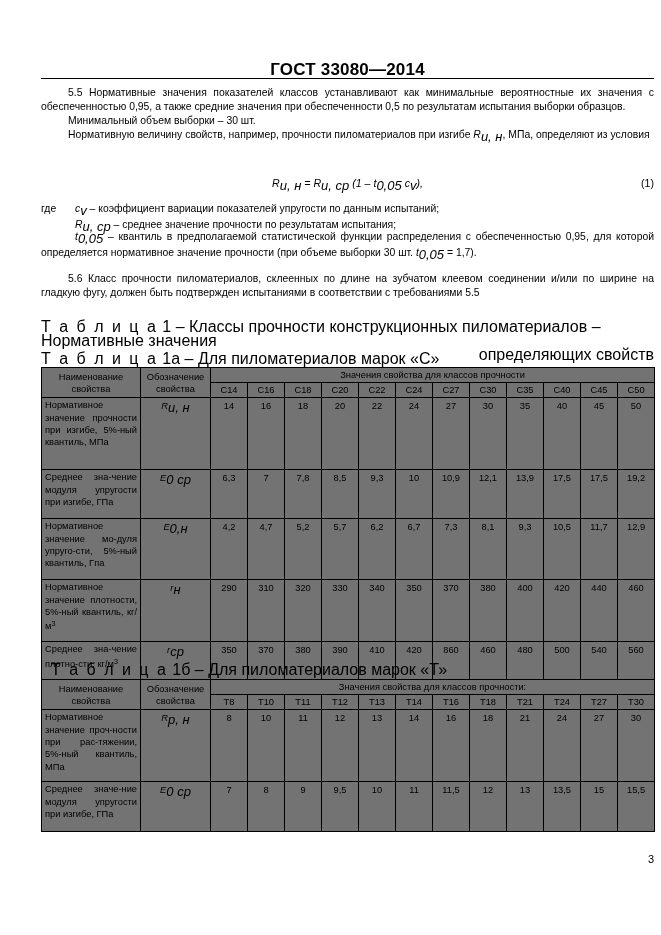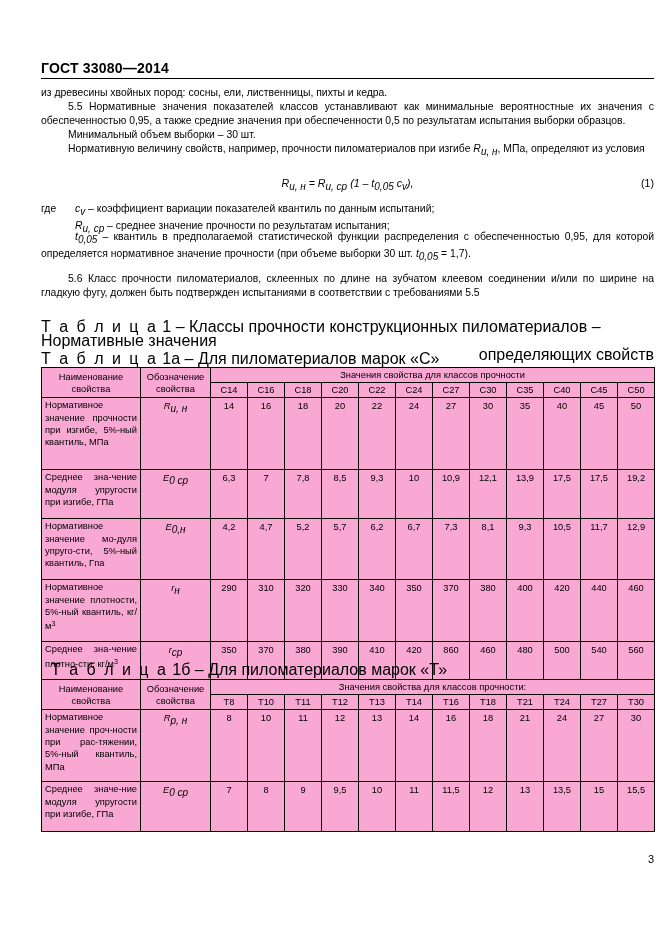--- a/index.html
+++ b/index.html
@@ -20,22 +20,22 @@
     box-sizing: border-box;
     padding: 0;
   }
 
   
   .doc-header {
     position: absolute;
     left: 41px;
     top: 60px;
     width: 613px;
-    text-align: left;
-    font-size: 14px;
+    text-align: center;
+    font-size: 17px;
     font-weight: bold;
     letter-spacing: 0.2px;
   }
   .header-rule {
     position: absolute;
     left: 41px;
     top: 78px;
     width: 613px;
     height: 1px;
     background: #000;
@@ -85,21 +85,21 @@
     top: 0;
   }
   .where-items {
     margin-left: 34px;
     text-align: justify;
   }
   .where-items .itm { margin: 0; }
 
   i, .it { font-style: italic; }
   .sub {
-    font-size: 10px;
+    font-size: 13px;
     vertical-align: -0.25em;
     font-style: italic;
   }
   .supn {
     font-size: 7.2px;
     vertical-align: 0.45em;
     font-style: normal;
   }
 
   
@@ -112,21 +112,21 @@
   }
   .sp { letter-spacing: 2.0px; }
   .tcap-2 { text-align: right; }
 
   
   table.gost {
     position: absolute;
     border-collapse: collapse;
     table-layout: fixed;
     font-size: 9.3px;
-    background: #f9a8d4;
+    background: #737373;
   }
   table.gost td, table.gost th {
     border: 1px solid #000;
     padding: 0;
     font-weight: normal;
     vertical-align: top;
     overflow: hidden;
   }
   .hc {
     text-align: center;
@@ -165,35 +165,34 @@
 </style>
 </head>
 <body>
 
 <div id="page">
 
   <div class="doc-header">ГОСТ 33080—2014</div>
   <div class="header-rule"></div>
 
   <div class="body-block" style="top:86px;">
-    <p>из древесины хвойных пород: сосны, ели, лиственницы, пихты и кедра.</p>
     <p class="ind">5.5  Нормативные значения показателей классов устанавливают как минимальные вероятностные их значения с обеспеченностью 0,95, а также средние значения при обеспеченности 0,5  по результатам испытания выборки образцов.</p>
     <p class="ind">Минимальный объем выборки –  30 шт.</p>
     <p class="ind"><span>Нормативную величину свойств, например, прочности пиломатериалов при изгибе </span><i>R</i><span class="sub">и, н</span><span>, МПа, определяют из условия</span></p>
   </div>
 
   <div class="formula-row" style="top:177px;">
     <div class="formula-center"><i>R</i><span class="sub">и, н</span><span> = </span><i>R</i><span class="sub">и, ср</span><span> (1 – </span><i>t</i><span class="sub">0,05</span><i> c</i><span class="sub">v</span><span>),</span></div>
     <div class="formula-num">(1)</div>
   </div>
 
   <div class="where-block" style="top:202px;">
     <span class="where-lbl">где</span>
     <div class="where-items">
-      <p class="itm"><i>c</i><span class="sub">v</span><span> – коэффициент вариации показателей квантиль по данным испытаний;</span></p>
+      <p class="itm"><i>c</i><span class="sub">v</span><span> – коэффициент вариации показателей упругости по данным испытаний;</span></p>
       <p class="itm"><i>R</i><span class="sub">и, ср</span><span> – среднее значение прочности по результатам испытания;</span></p>
     </div>
   </div>
   <div class="body-block" style="top:230px; text-align:justify;">
     <p style="text-indent:34px;"><i>t</i><span class="sub">0,05</span><span> – квантиль в предполагаемой статистической функции распределения с обеспеченностью</span> <span>0,95,  для которой определяется нормативное значение прочности (при объеме выборки 30 шт. </span><i>t</i><span class="sub">0,05</span><span> = 1,7).</span></p>
   </div>
 
   <div class="body-block" style="top:272px;">
     <p class="ind">5.6  Класс прочности пиломатериалов, склеенных по длине на зубчатом клеевом соединении и/или по ширине на гладкую фугу,   должен быть подтвержден испытаниями в соответствии с требованиями 5.5</p>
   </div>

